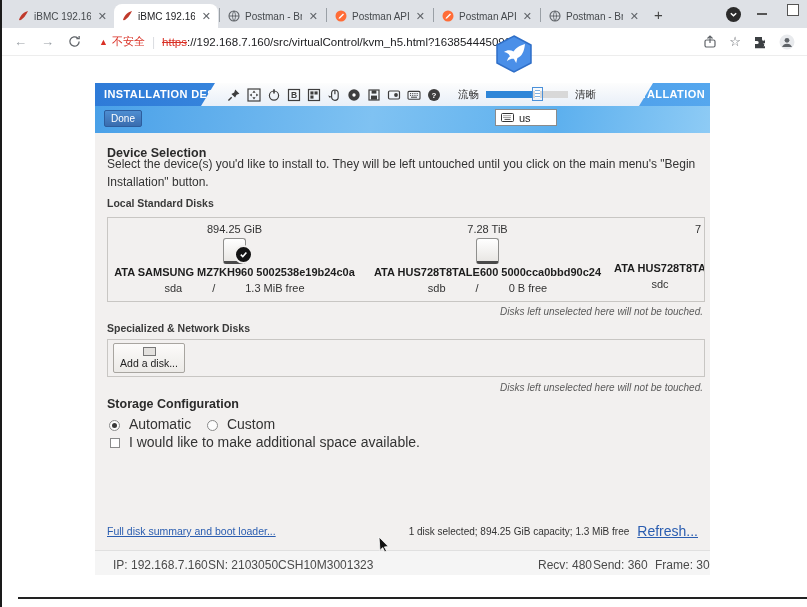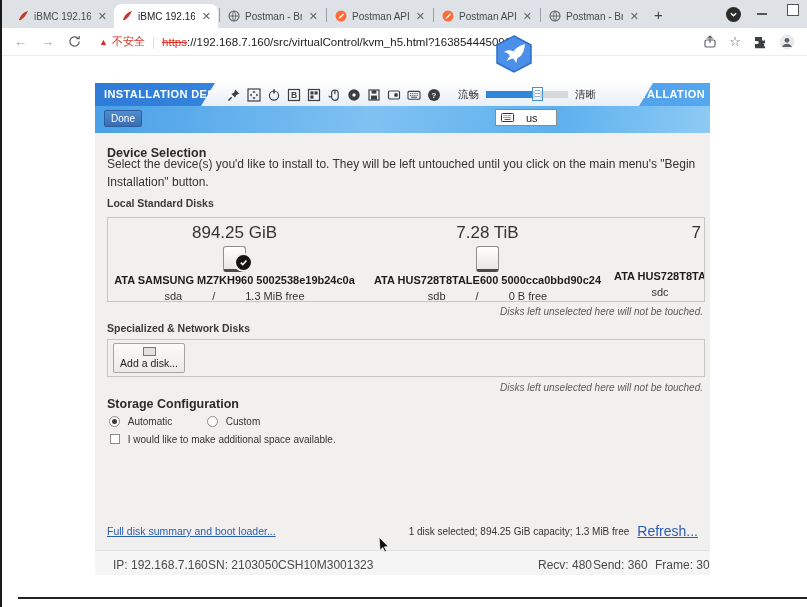--- a/index.html
+++ b/index.html
@@ -48,50 +48,50 @@
   .strack{position:relative;width:82px;height:7px;background:#d8d8d8}
   .sfill{position:absolute;left:0;top:0;height:7px;width:56%;background:#2f86d8}
   .shandle{position:absolute;left:46px;top:-4px;width:11px;height:14px;background:#fff;border:1px solid #4a90d9;
            box-sizing:border-box;background-image:repeating-linear-gradient(#fff 0 2px,#7fb0e0 2px 3px);background-clip:content-box;padding:2px 2px}
   .an-done-strip{position:absolute;left:0;top:23px;width:615px;height:27px;
             background:linear-gradient(100deg,#49a0e8 0%,#7fc2f2 45%,#5db0ee 75%,#8ecbf5 100%)}
   .done-btn{position:absolute;left:9px;top:4px;width:38px;height:17px;
             background:linear-gradient(#4e8ed2,#3a6cae);border:1px solid #2d5d9d;border-radius:2px;
             color:#fff;font-size:10px;text-align:center;line-height:16px;box-sizing:border-box}
   .usbox{position:absolute;left:400px;top:3px;width:62px;height:17px;background:#fff;border:1px solid #8b8b8b;
-         display:flex;align-items:center;gap:12px;padding:0 5px;font-size:11px;color:#222;box-sizing:border-box}
+         display:flex;align-items:center;gap:5px;padding:0 5px;font-size:11px;color:#222;box-sizing:border-box}
   .an-content{position:absolute;left:0;top:50px;width:615px;height:417px;background:#f2f0ef;color:#333}
   .h-sect{position:absolute;left:12px;font-size:12.5px;font-weight:bold;color:#2b2b2b}
   .desc{position:absolute;left:12px;top:22px;width:592px;font-size:12px;line-height:1.5;color:#333}
   .sublabel{position:absolute;left:12px;font-size:10.5px;font-weight:bold;color:#3a3a3a}
   .diskpanel{position:absolute;left:12px;top:84px;width:598px;height:85px;border:1px solid #c8c6c3;
              display:flex;overflow:hidden;box-sizing:border-box}
   .disk{width:253px;flex:0 0 auto;position:relative;text-align:center;padding-top:5px;box-sizing:border-box}
-  .disk .size{font-size:17px;color:#333}
+  .disk .size{font-size:11px;color:#333}
   .dicon{margin:3px auto 2px;position:relative;width:23px;height:26px;border:1px solid #8f8f8d;border-radius:3px;
          background:linear-gradient(#ffffff,#e9e7e4);border-bottom:3px solid #4a4a4a;box-sizing:border-box}
   .dcheck{position:absolute;right:-8px;bottom:-3px;width:15px;height:15px;border-radius:50%;background:#141414;
           border:2px solid #f2f0ef;display:flex;align-items:center;justify-content:center}
   .dname{font-weight:bold;font-size:11px;color:#1d1d1d;white-space:nowrap}
   .drow{display:flex;justify-content:center;gap:30px;font-size:11px;color:#333;margin-top:4px}
   .disk.cut{width:92px;text-align:left}
   .disk.cut .size{display:block;text-align:right;padding-right:5px}
   .disk.cut .dname{margin-top:27px}
   .disk.cut .drow{justify-content:center}
   .note{position:absolute;right:7px;font-style:italic;font-size:10px;color:#5a5a5a}
   .addpanel{position:absolute;left:12px;top:206px;width:598px;height:38px;border:1px solid #c8c6c3;box-sizing:border-box}
   .addbtn{position:absolute;left:5px;top:3px;width:72px;height:30px;text-align:center;
           background:linear-gradient(#fcfbfa,#eceae7);border:1px solid #a8a5a0;border-radius:2px;
           font-size:10.5px;color:#222;box-sizing:border-box}
   .addbtn .mini{width:11px;height:7px;border:1px solid #777;background:#e3e1de;margin:3px auto 1px}
   .radio{width:11px;height:11px;border:1px solid #8a8a8a;border-radius:50%;background:#fdfdfd;
          display:inline-block;position:relative;vertical-align:-2px;box-sizing:border-box}
   .radio.sel::after{content:"";position:absolute;left:2px;top:2px;width:5px;height:5px;border-radius:50%;background:#3a3a3a}
   .cbox{width:10px;height:10px;border:1px solid #8a8a8a;background:#fff;display:inline-block;vertical-align:-1px;box-sizing:border-box}
-  .optrow{position:absolute;font-size:10px;color:#333}
+  .optrow{position:absolute;font-size:14px;color:#333}
   .footer{position:absolute;left:12px;top:390px;width:591px;display:flex;align-items:center;font-size:10.5px}
   .link{color:#2a5db0;text-decoration:underline;cursor:pointer}
   .summary{margin-left:auto;font-size:10px;color:#333}
   .footer .link.rf{margin-left:8px;font-size:14px}
   .kstatus{position:absolute;left:0;top:467px;width:615px;height:25px;background:#f5f5f5;border-top:1px solid #e0e0e0;
            font-size:12px;color:#4a4a4a;box-sizing:border-box}
   .kstatus span{position:absolute;top:7px;white-space:nowrap}
   
   .edge-left{position:absolute;left:0;top:0;width:2px;height:607px;background:#1a1a1a}
   .edge-bottom{position:absolute;left:18px;top:597px;width:789px;height:2px;background:#222}

